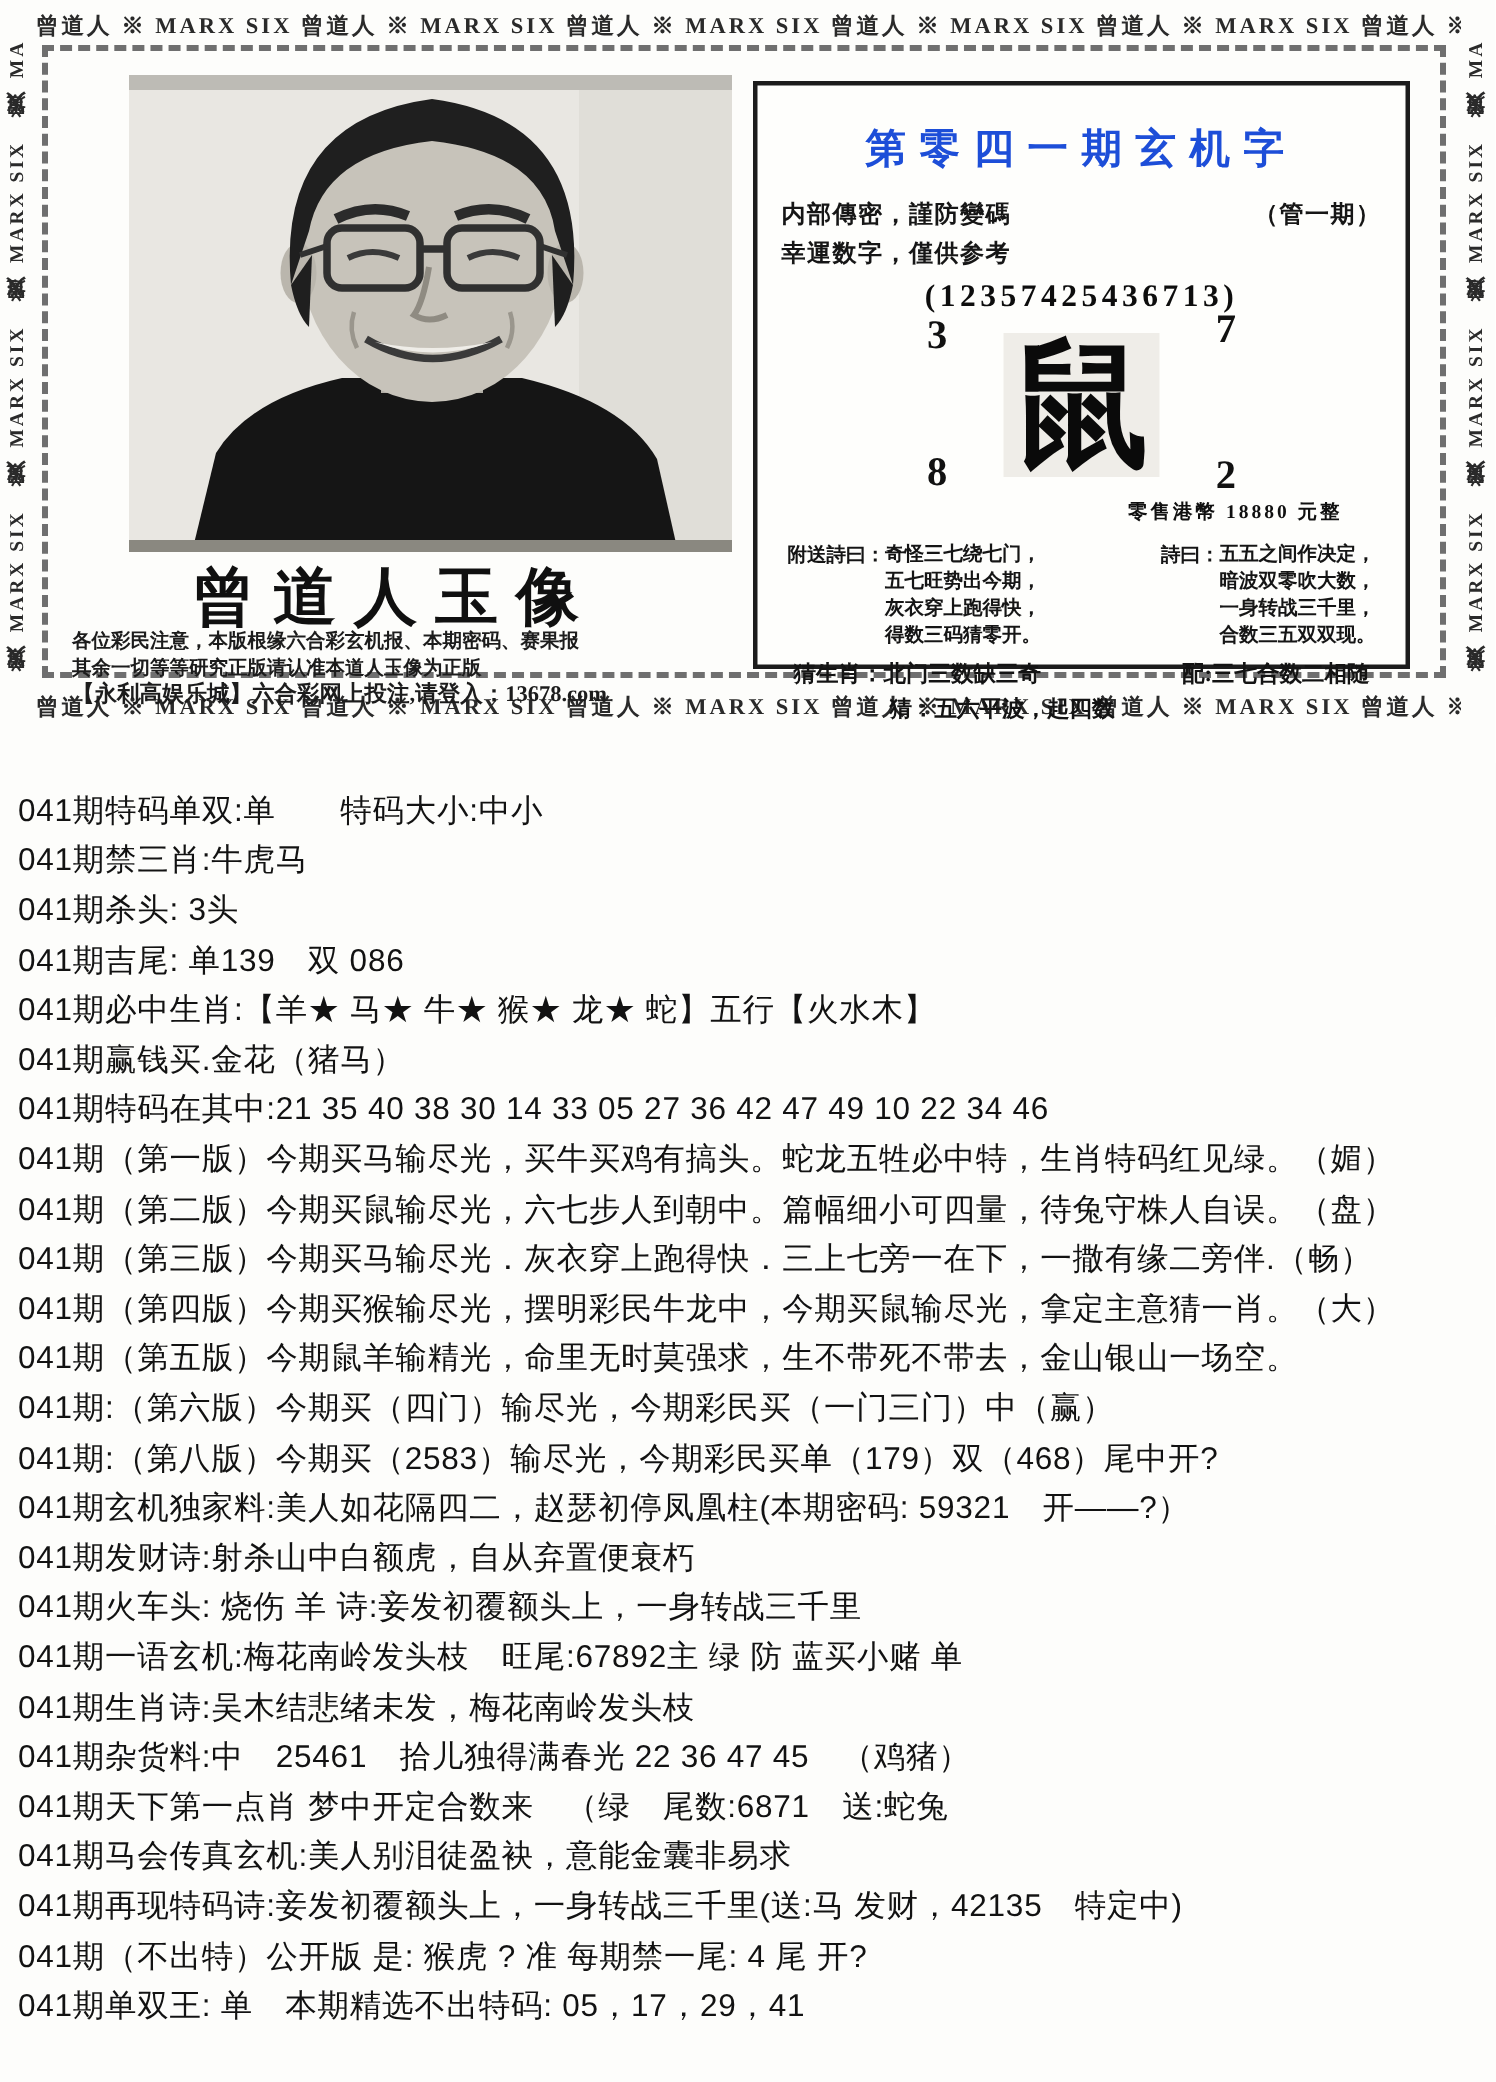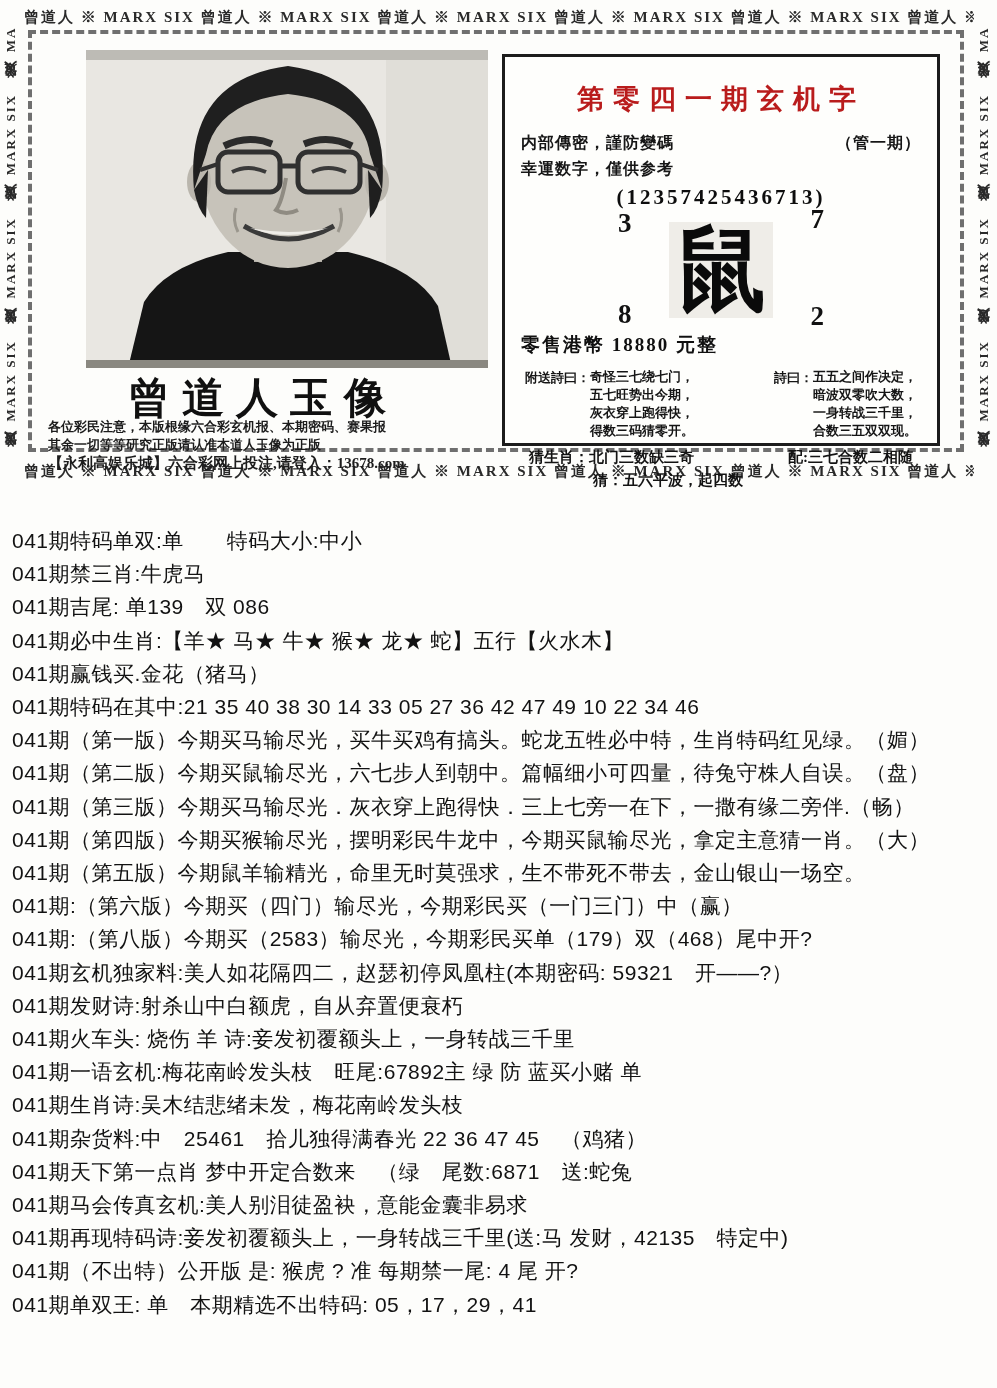--- a/index.html
+++ b/index.html
@@ -48,21 +48,21 @@
   .notes .note-line:last-child { font-size:15px; }
 
   
   .mystic {
     position:absolute; left:470px; top:20px; width:438px; height:392px;
     border:3px solid #1c1c1c; background:#fefefc; padding:10px 16px 6px 16px;
   }
   .mystic-title {
     text-align:center; margin-top:14px;
     font-family:Liberation Mono, monospace; font-weight:bold;
-    font-size:27px; letter-spacing:9px; color:#b91c1c;
+    font-size:27px; letter-spacing:9px; color:#1d4ed8;
   }
   .mystic-row1 { display:flex; justify-content:space-between; margin-top:16px; }
   .mystic-sub {
     font-family:"Liberation Serif", serif; font-weight:bold;
     font-size:16px; color:#161616; letter-spacing:1px;
   }
   .mystic-lucky { margin-top:5px; }
   .mystic-numbers {
     text-align:center; margin-top:5px;
     font-family:"Liberation Serif", serif; font-weight:bold;
@@ -79,23 +79,23 @@
   }
   .zcorner {
     position:absolute; font-family:"Liberation Serif", serif;
     font-size:27px; font-weight:bold; color:#111;
   }
   .z-tl { left:22px; top:-4px; }
   .z-tr { right:22px; top:-8px; }
   .z-bl { left:22px; bottom:-2px; }
   .z-br { right:22px; bottom:-4px; }
   .mystic-price {
-    text-align:left; padding-right:26px; margin-top:4px;
-    font-family:"Liberation Serif", serif; font-weight:bold;
-    font-size:19px; letter-spacing:2px; color:#101010;
+    text-align:right; padding-right:26px; margin-top:4px;
+    font-family:"Liberation Serif", serif; font-weight:bold;
+    font-size:13px; letter-spacing:2px; color:#101010;
   }
   .poems { display:flex; justify-content:space-between; margin-top:10px; padding:0 4px; }
   .poem { display:flex; }
   .poem-label {
     font-family:"Liberation Serif", serif; font-weight:bold;
     font-size:13px; color:#151515; padding-top:1px; white-space:nowrap;
   }
   .poem-lines .poem-line {
     font-family:"Liberation Serif", serif; font-weight:bold;
     font-size:13px; line-height:18px; color:#151515; white-space:nowrap;
@@ -224,20 +224,21 @@
       </div>
       <div class="mystic-foot2">
         <span class="mystic-foot-text">猜：五六平波，起四数</span>
       </div>
     </div>
   </div>
 
   <div class="body-list">
       <div class="body-line">041期特码单双:单　　特码大小:中小</div>
       <div class="body-line">041期禁三肖:牛虎马</div>
+      <div class="body-line">041期杀头: 3头</div>
       <div class="body-line">041期吉尾: 单139　双 086</div>
       <div class="body-line">041期必中生肖:【羊★ 马★ 牛★ 猴★ 龙★ 蛇】五行【火水木】</div>
       <div class="body-line">041期赢钱买.金花（猪马）</div>
       <div class="body-line">041期特码在其中:21 35 40 38 30 14 33 05 27 36 42 47 49 10 22 34 46</div>
       <div class="body-line">041期（第一版）今期买马输尽光，买牛买鸡有搞头。蛇龙五牲必中特，生肖特码红见绿。（媚）</div>
       <div class="body-line">041期（第二版）今期买鼠输尽光，六七步人到朝中。篇幅细小可四量，待兔守株人自误。（盘）</div>
       <div class="body-line">041期（第三版）今期买马输尽光．灰衣穿上跑得快．三上七旁一在下，一撒有缘二旁伴.（畅）</div>
       <div class="body-line">041期（第四版）今期买猴输尽光，摆明彩民牛龙中，今期买鼠输尽光，拿定主意猜一肖。（大）</div>
       <div class="body-line">041期（第五版）今期鼠羊输精光，命里无时莫强求，生不带死不带去，金山银山一场空。</div>
       <div class="body-line">041期:（第六版）今期买（四门）输尽光，今期彩民买（一门三门）中（赢）</div>

